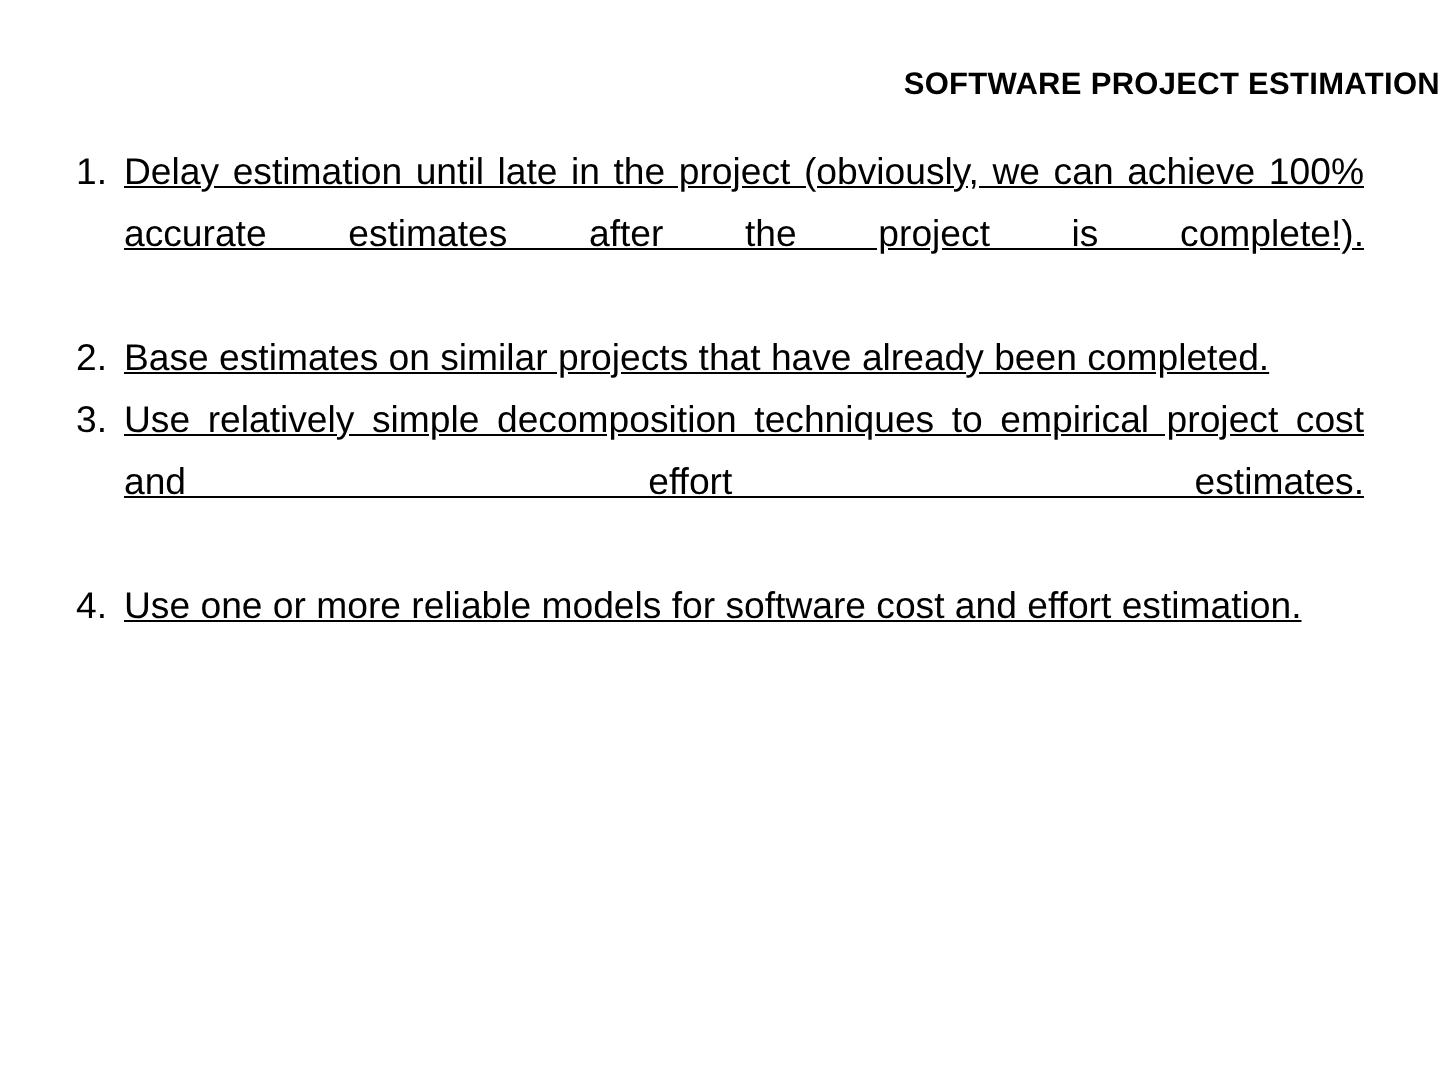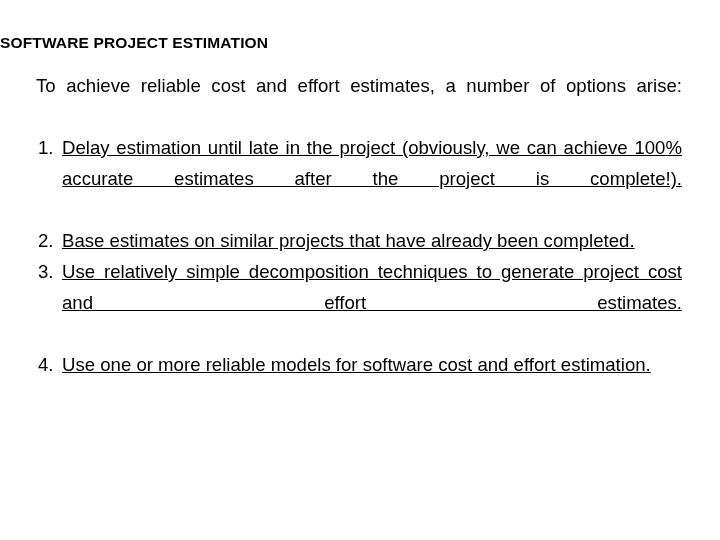--- a/index.html
+++ b/index.html
@@ -23,21 +23,21 @@
     width: 720px;
     height: 540px;
     background: #ffffff;
   }
 
   .slide-title {
     position: absolute;
     left: 0;
     top: 33px;
     width: 720px;
-    text-align: left;
+    text-align: right;
     font-size: 15.5px;
     font-weight: bold;
     letter-spacing: 0.15px;
     line-height: 20px;
     white-space: nowrap;
   }
 
   .body-block {
     position: absolute;
     left: 36px;
@@ -100,37 +100,36 @@
 </style>
 </head>
 <body style="background: rgb(255, 255, 255); color: rgb(0, 0, 0);">
 
 <div class="slide">
 
   <div class="slide-title">SOFTWARE PROJECT ESTIMATION</div>
 
   <div class="body-block">
 
-    <p class="intro-para">To achieve reliable cost and effort estimates, a number of options arise:</p>
 
     <ol class="option-list">
 
       <li class="option-item">
         <span class="marker">1.</span>
         <span class="item-text">Delay estimation until late in the project (obviously, we can achieve 100% accurate estimates after the project is complete!).</span>
       </li>
 
       <li class="option-item last-line-natural">
         <span class="marker">2.</span>
         <span class="item-text">Base estimates on similar projects that have already been completed.</span>
       </li>
 
       <li class="option-item">
         <span class="marker">3.</span>
-        <span class="item-text">Use relatively simple decomposition techniques to generate project cost and effort estimates.</span>
+        <span class="item-text">Use relatively simple decomposition techniques to empirical project cost and effort estimates.</span>
       </li>
 
       <li class="option-item last-line-natural">
         <span class="marker">4.</span>
         <span class="item-text">Use one or more reliable models for software cost and effort estimation.</span>
       </li>
 
     </ol>
   </div>
 </div>

